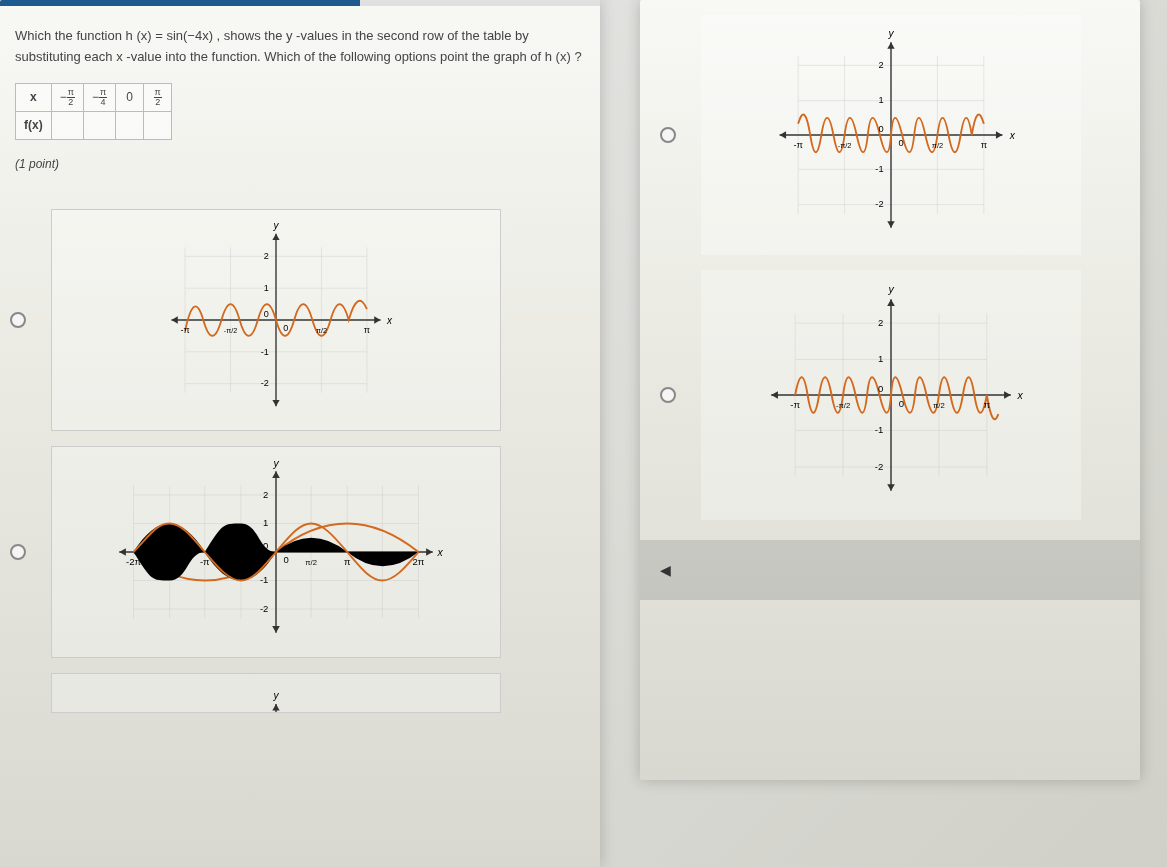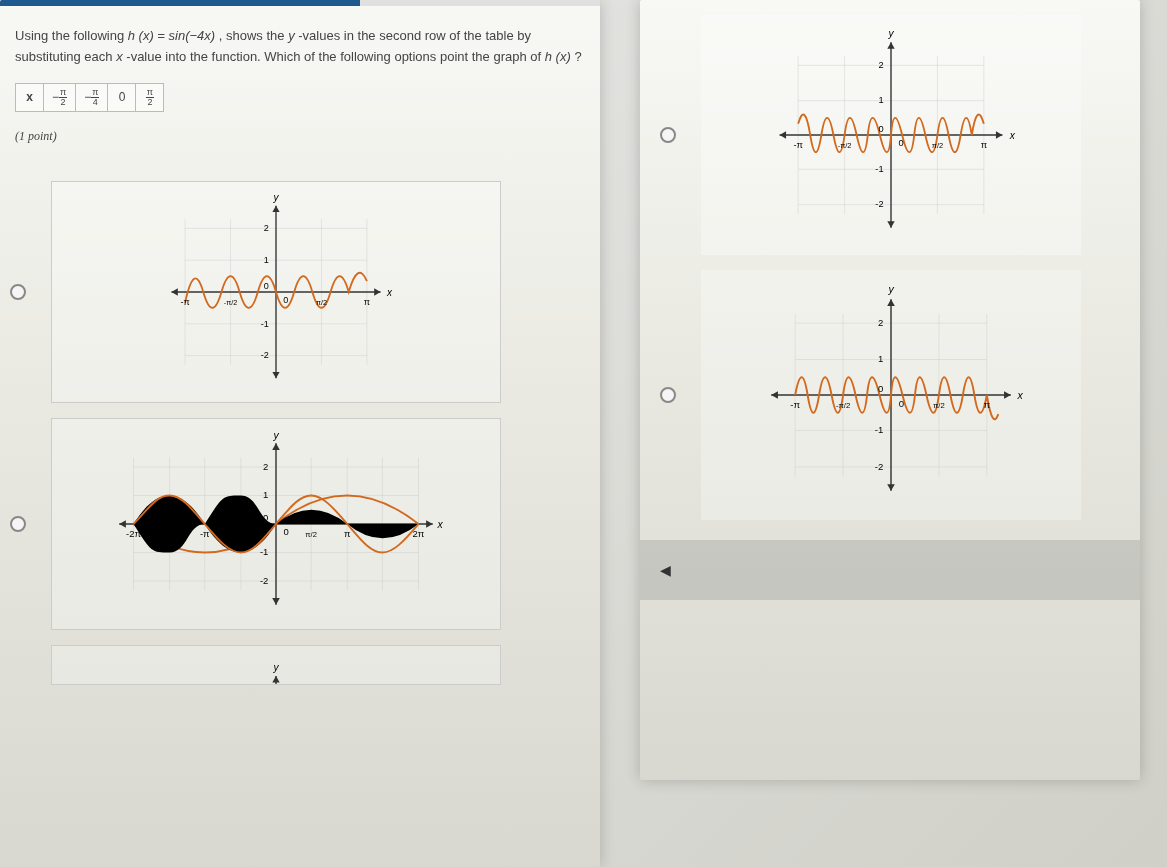--- a/index.html
+++ b/index.html
@@ -38,42 +38,41 @@
       height: 100%;
       width: 60%;
       background: #1e5a8e;
     }
     .question {
       padding: 20px 15px;
       color: #444;
       font-size: 13px;
       line-height: 1.6;
     }
-    .italic { font-style: italic; }
+    .italic { }
     .table {
       border-collapse: collapse;
       margin: 15px 0;
     }
     .table td {
       border: 1px solid #bbb;
       padding: 4px 8px;
       min-width: 28px;
       height: 26px;
       text-align: center;
       font-size: 12px;
       background: rgba(255,255,255,0.5);
     }
     .table td:first-child {
       font-weight: bold;
     }
     .points {
       font-style: italic;
       margin-top: 8px;
       font-size: 12px;
-      font-family: Liberation Serif, serif;
     }
     .option-row {
       display: flex;
       align-items: center;
       margin: 15px 10px;
     }
     .radio {
       width: 16px;
       height: 16px;
       border: 2px solid #888;
@@ -122,21 +121,21 @@
 </head>
 <body>
 
 <div class="page page-left">
   <div class="progress-bar">
     <div class="progress-fill"></div>
   </div>
 
   <div class="question">
     <p>
-      <span>Using the following </span>
+      <span>Which the function </span>
       <span class="italic">h (x) = sin(−4x)</span>
       <span>, shows the </span>
       <span class="italic">y</span>
       <span>-values in the second row of the table by substituting each </span>
       <span class="italic">x</span>
       <span>-value into the function. Which of the following options point the graph of </span>
       <span class="italic">h (x)</span>
       <span>?</span>
     </p>
 
@@ -156,20 +155,27 @@
                 <span class="den">4</span>
               </span>
         </td>
         <td>0</td>
         <td>
           <span class="frac">
                 <span class="num">π</span>
                 <span class="den">2</span>
               </span>
         </td>
+      </tr>
+      <tr>
+        <td>f(x)</td>
+        <td></td>
+        <td></td>
+        <td></td>
+        <td></td>
       </tr>
     </tbody>
       </table>
 
     <div class="points">(1 point)</div>
   </div>
 
   <div class="option-row">
     <div class="radio"></div>
     <div class="graph-box">

